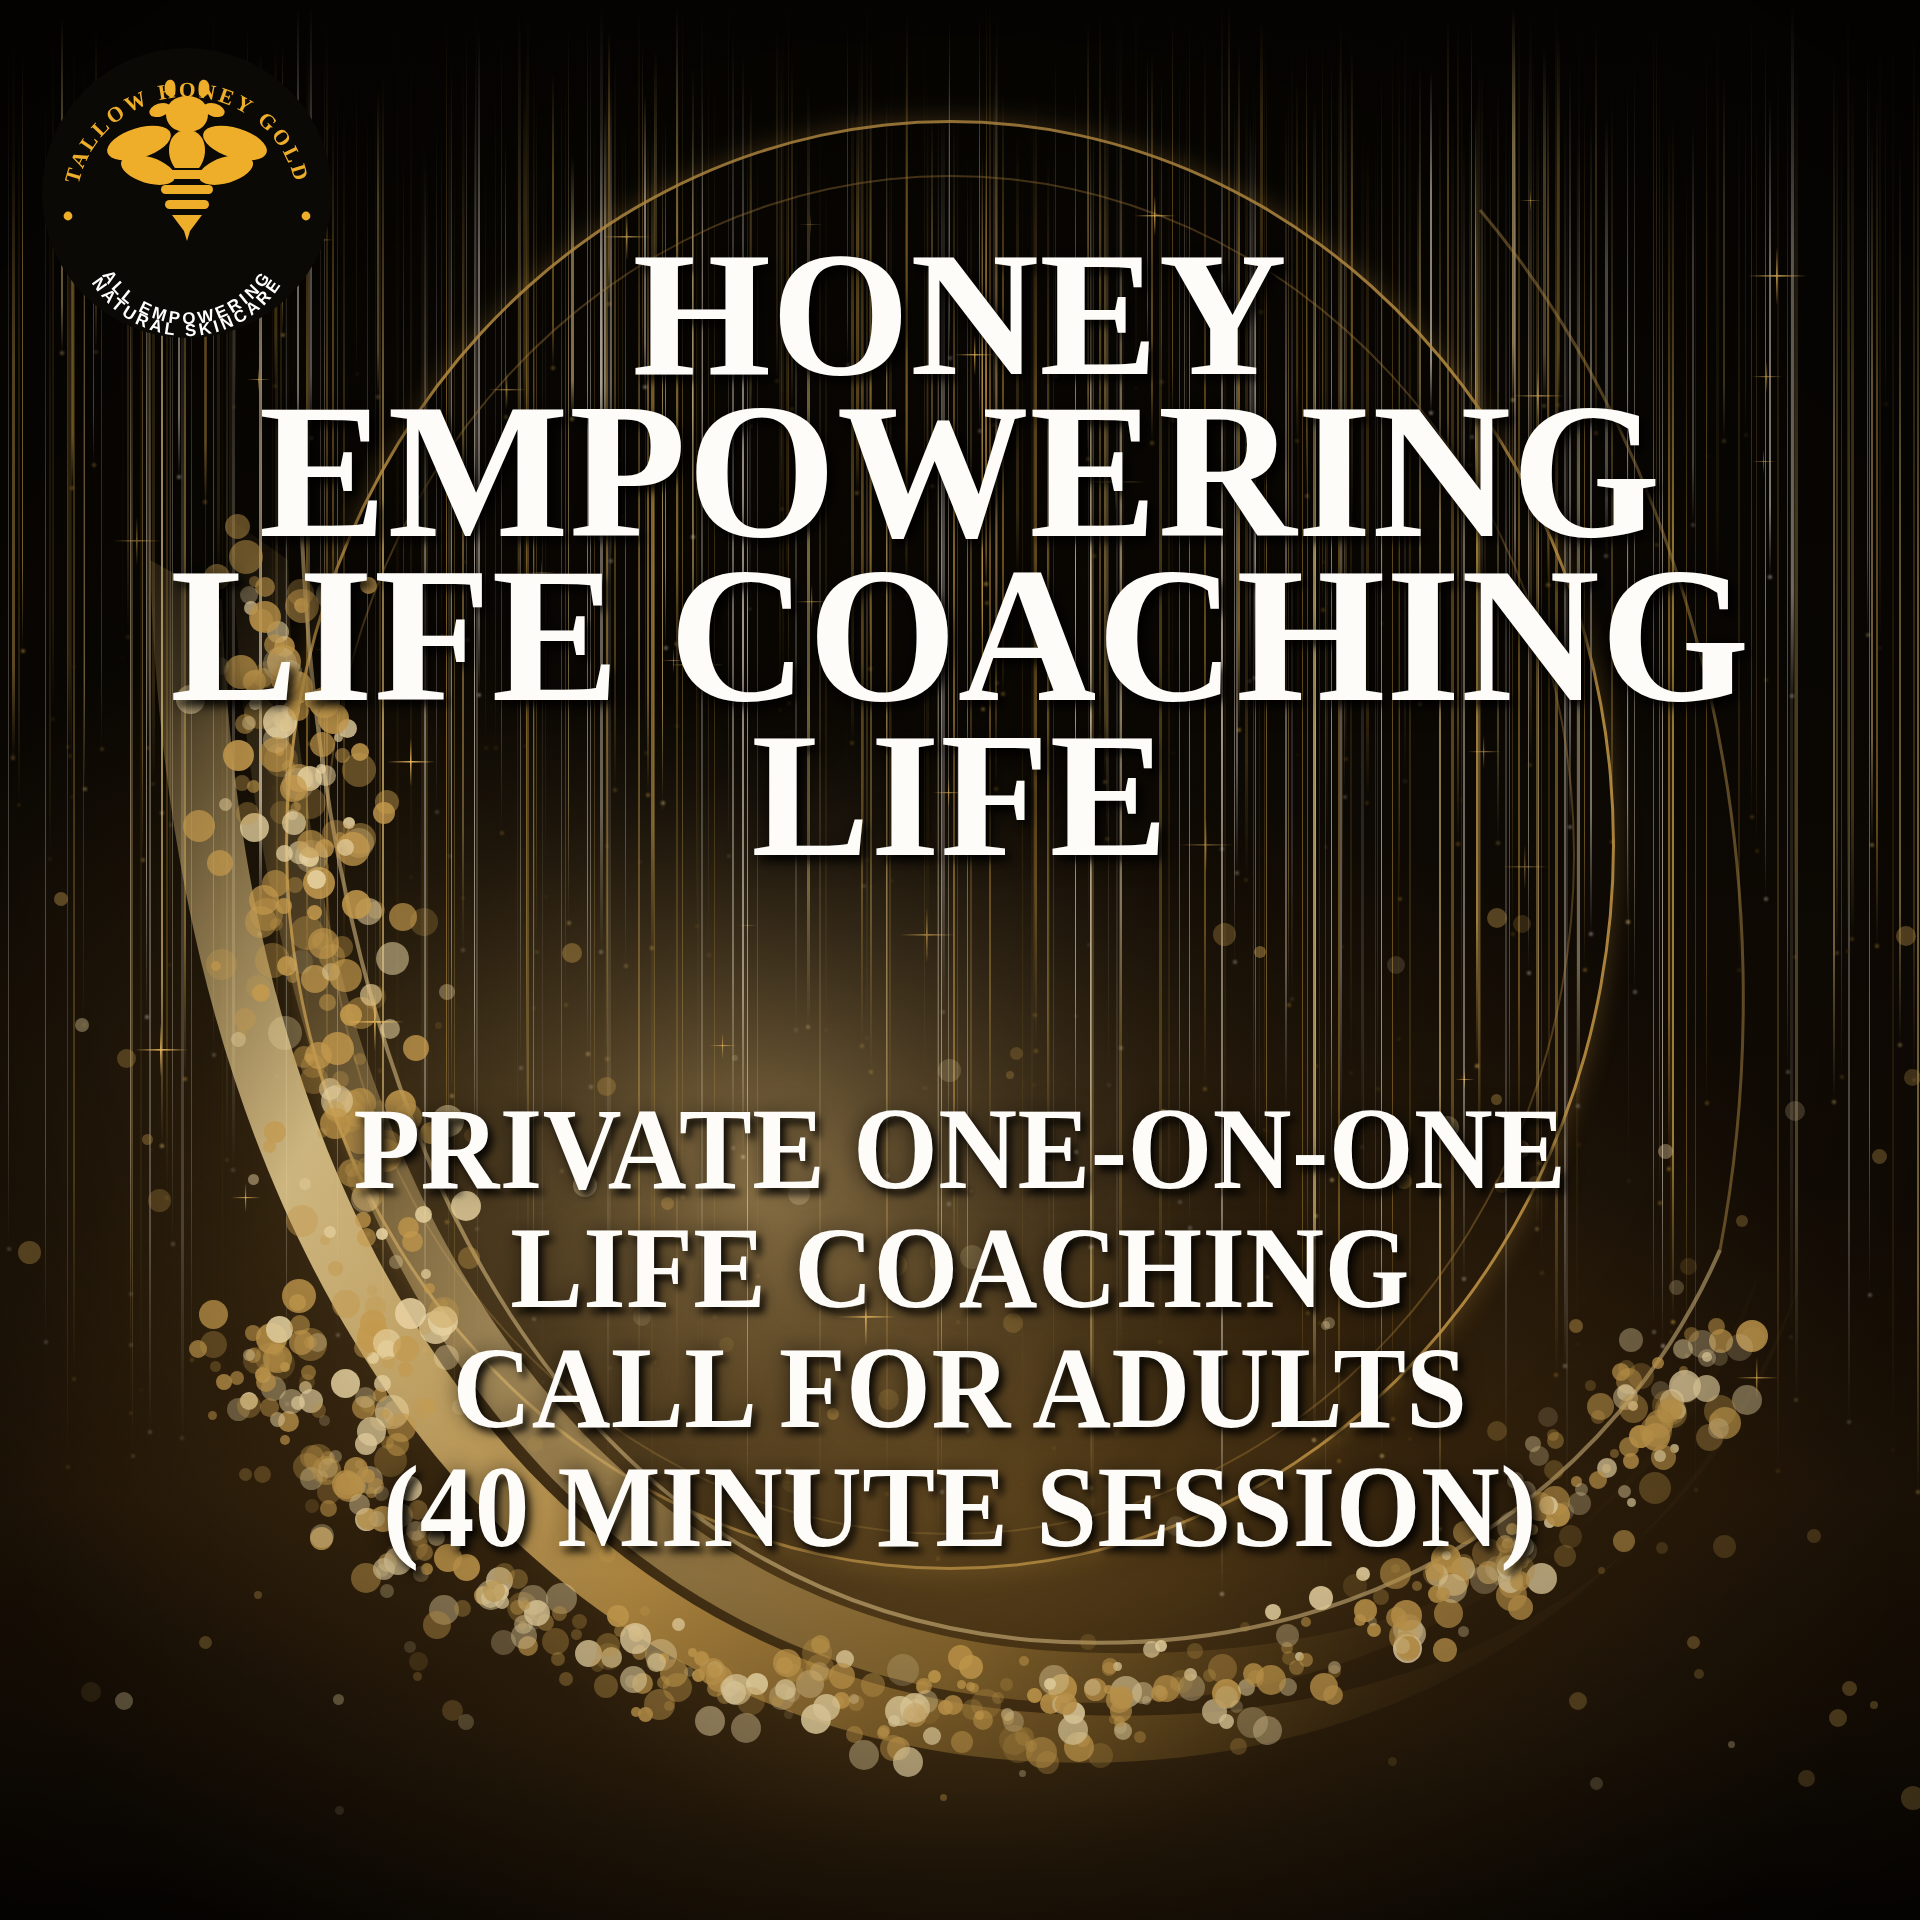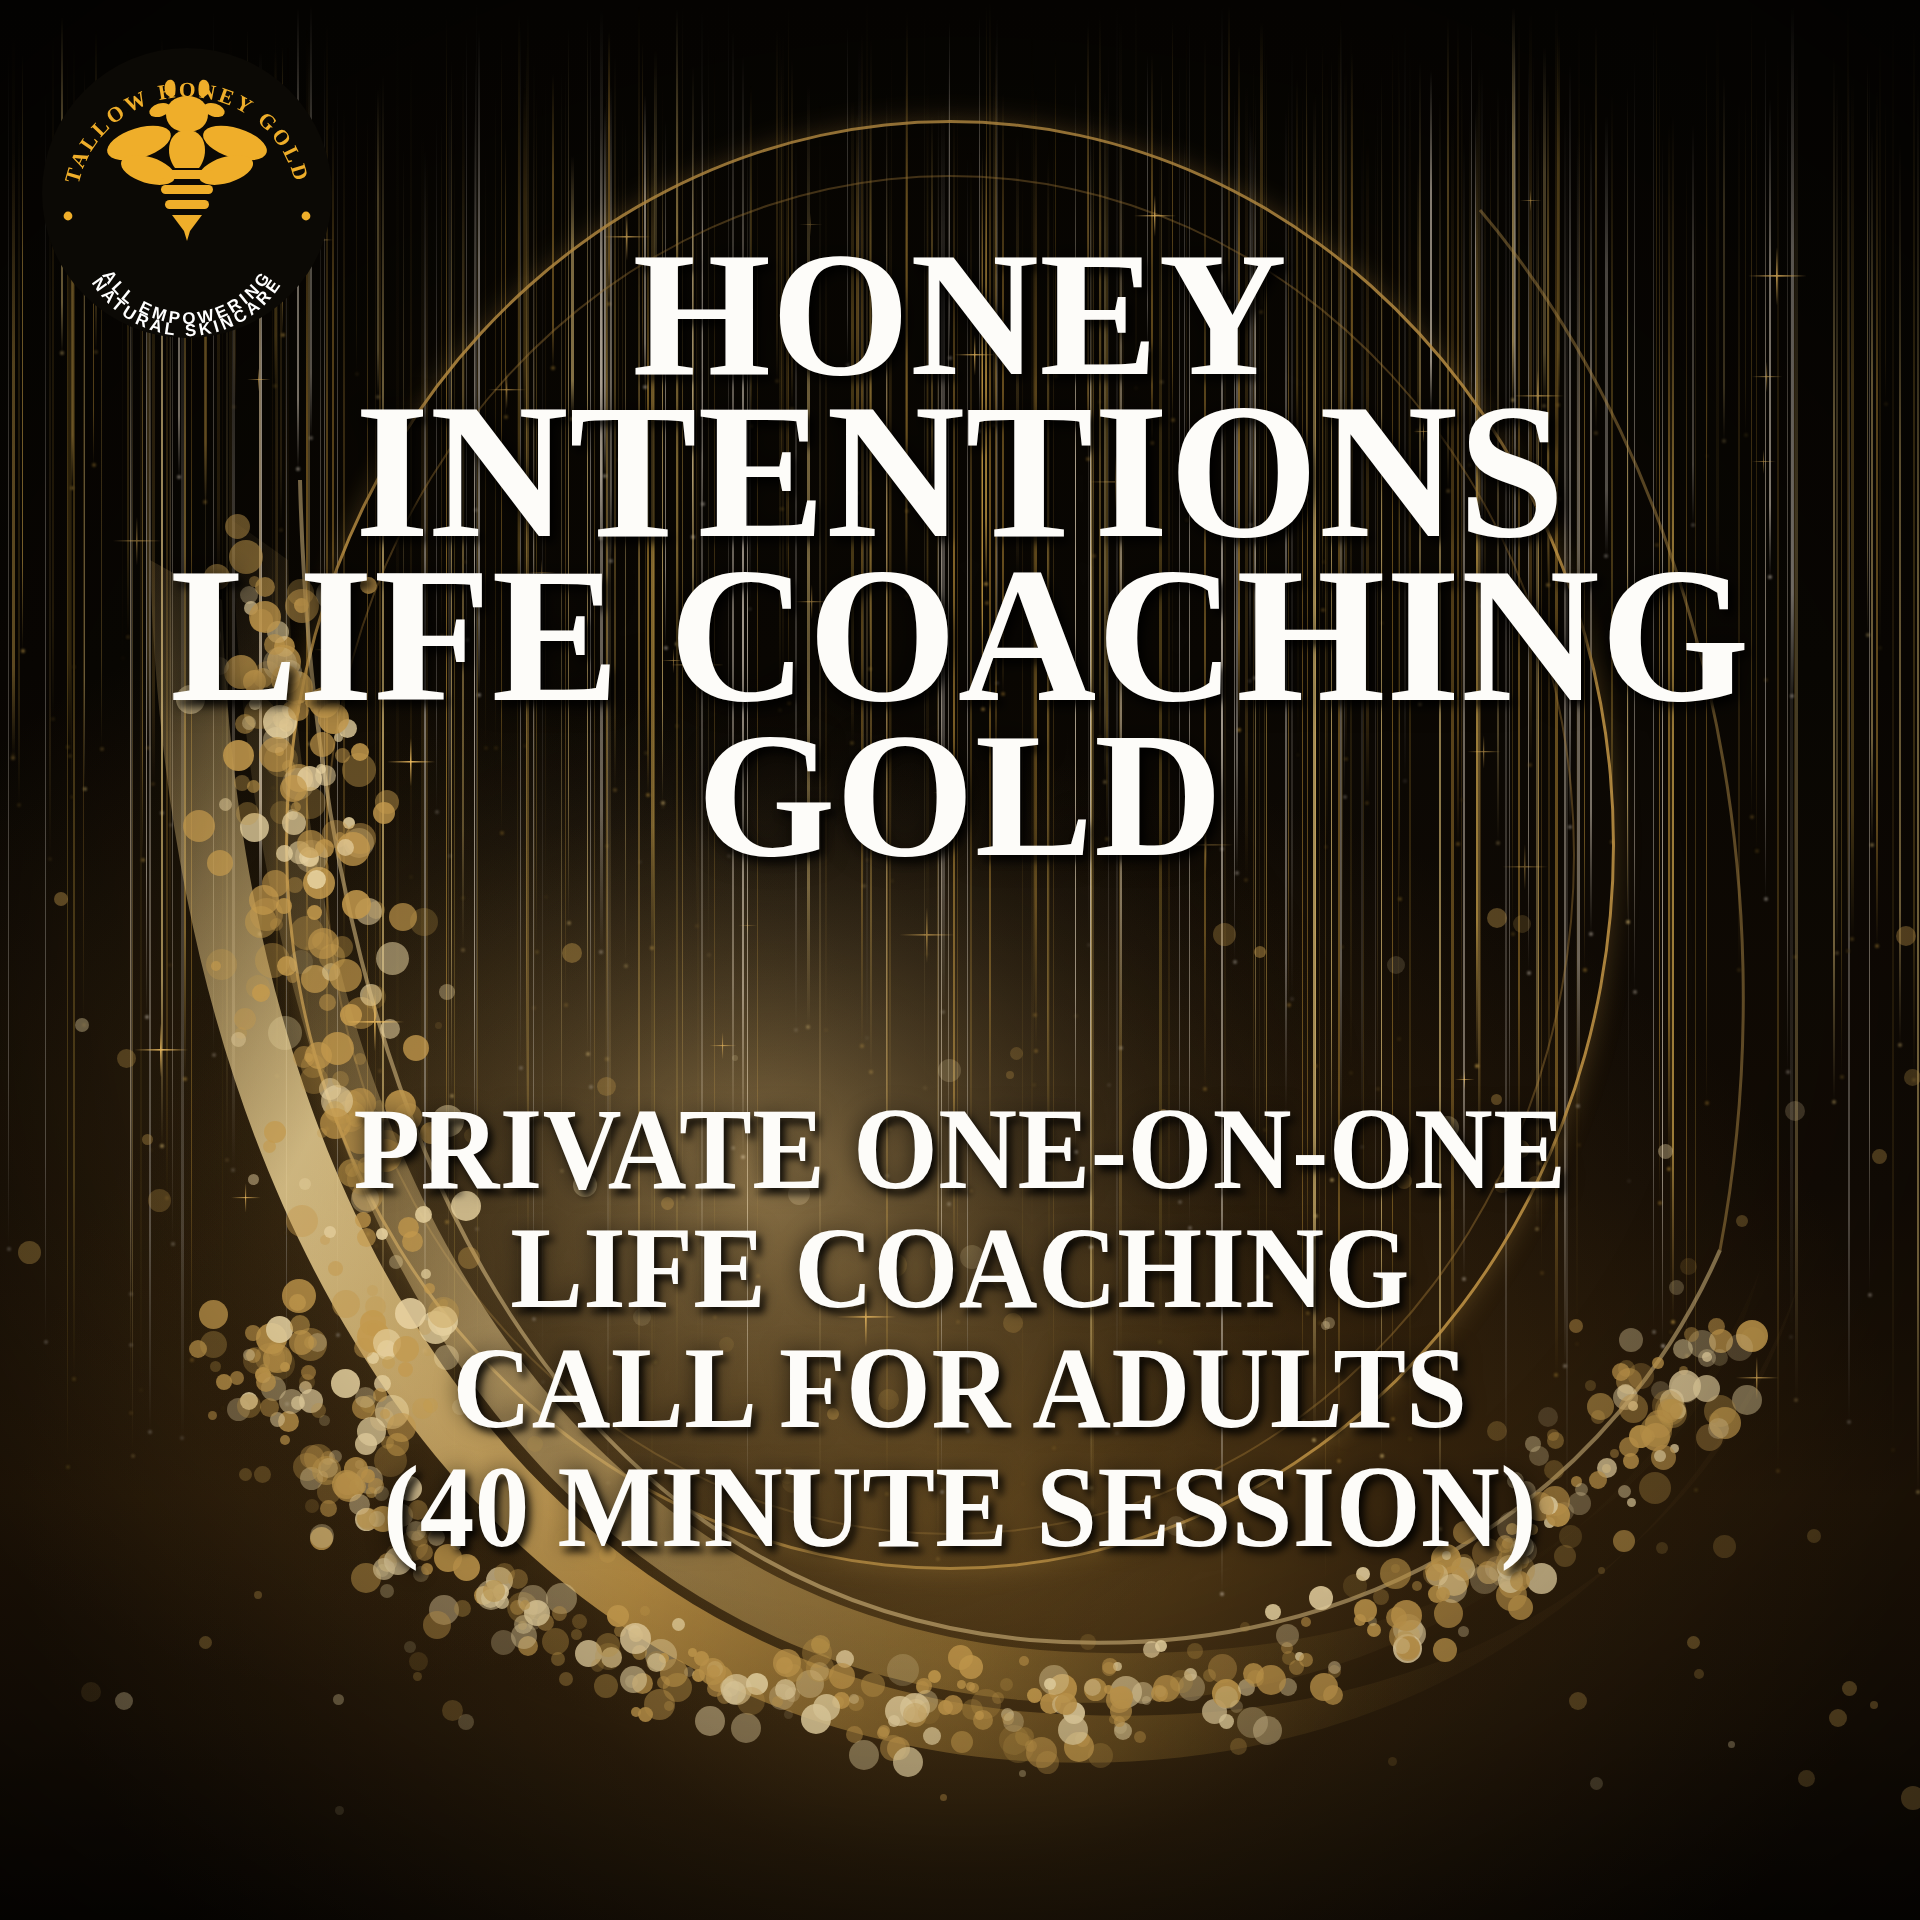--- a/index.html
+++ b/index.html
@@ -1433,23 +1433,23 @@
         <rect x="118" y="122" width="54" height="9" rx="4.5"></rect>
         <rect x="119" y="137" width="52" height="9" rx="4.5"></rect>
         <rect x="123" y="152" width="44" height="9" rx="4.5"></rect>
         <path d="M130 167 h30 l-12 16 l-3 10 l-3 -10 z"></path>
       </g>
     </svg>
   </div>
 
   <h1 class="headline">
     <span class="l1">HONEY</span>
-    <span class="l2">INTENTIONS</span>
+    <span class="l2">EMPOWERING</span>
     <span class="l3">LIFE COACHING</span>
-    <span class="l4">GOLD</span>
+    <span class="l4">LIFE</span>
   </h1>
 
   <div class="subhead">
     <span>PRIVATE ONE-ON-ONE</span>
     <span>LIFE COACHING</span>
     <span>CALL FOR ADULTS</span>
     <span>(40 MINUTE SESSION)</span>
   </div>
 
 </div>

